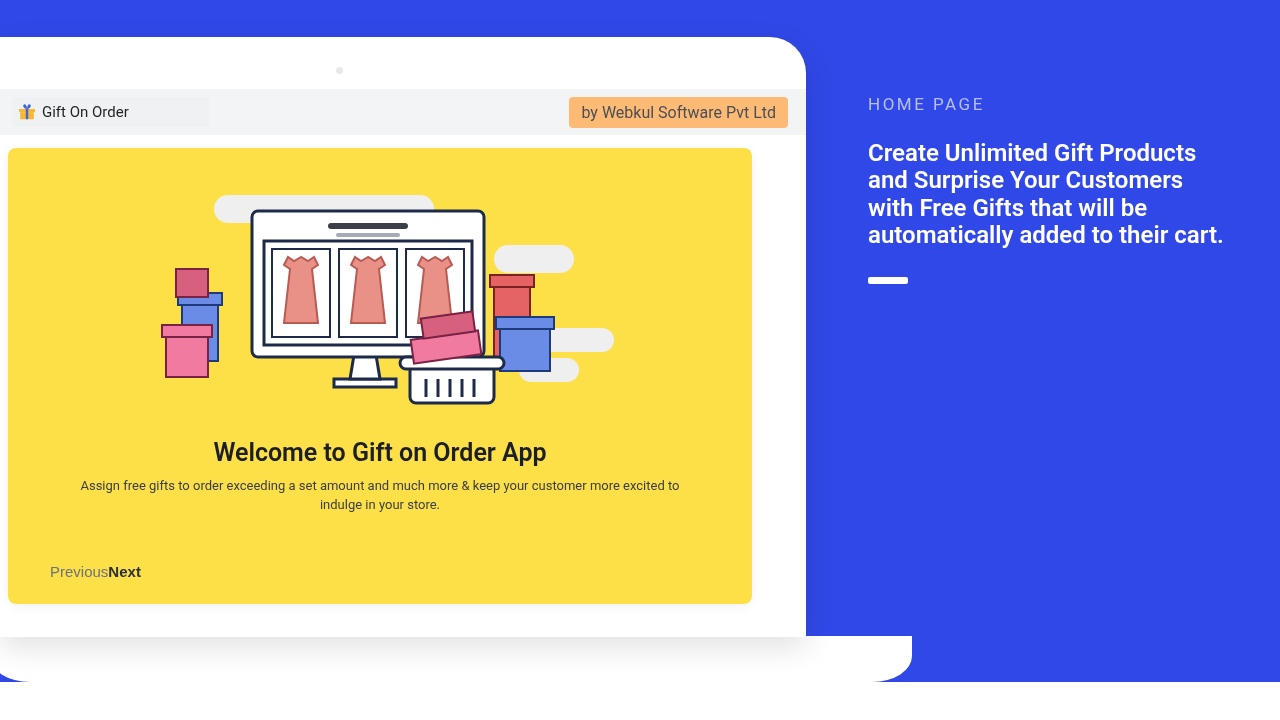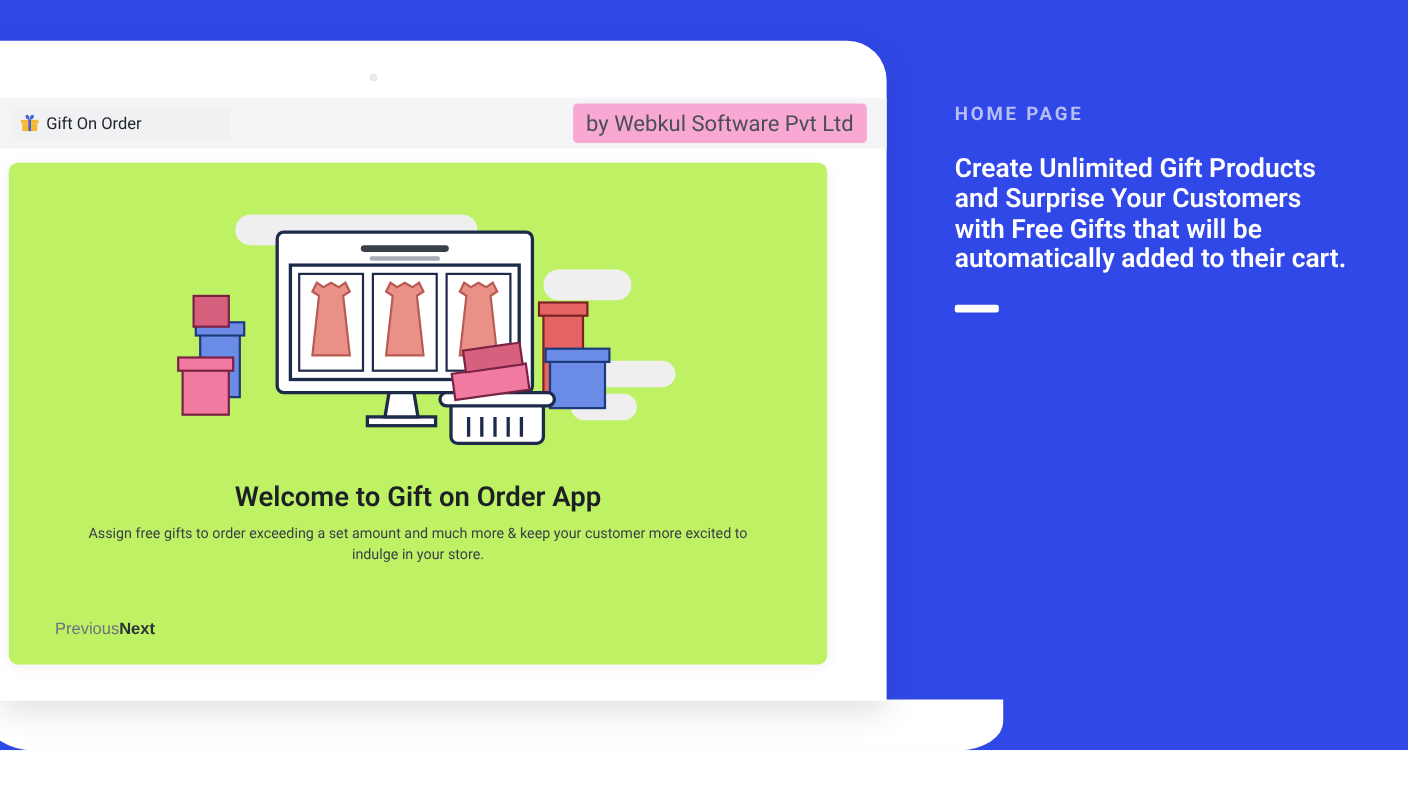--- a/index.html
+++ b/index.html
@@ -51,28 +51,28 @@
   .app-title-wrap {
     display: flex;
     align-items: flex-end;
     gap: 6px;
     background: #f0f1f3;
     padding: 6px 80px 6px 6px;
     border-radius: 4px;
   }
   .gift-icon { width: 18px; height: 18px; display:inline-block; }
   .app-title { font-size: 15px; color: #1f2227; }
-  .by-line { font-size: 20px; color: #4a4f57; background:#f9a8d4; padding:6px 12px; border-radius:4px;}
+  .by-line { font-size: 16px; color: #4a4f57; background:#fdba74; padding:6px 12px; border-radius:4px;}
   .card {
     position: absolute;
     top: 111px;
     left: 8px;
     width: 744px;
     height: 456px;
-    background: #bef264;
+    background: #fde047;
     border-radius: 8px;
     box-shadow: 0 2px 12px rgba(0,0,0,0.06);
     padding: 26px 42px 24px;
     display: flex;
     flex-direction: column;
   }
   .illus-wrap {
     flex: 0 0 auto;
     display: flex;
     justify-content: center;
@@ -113,21 +113,21 @@
   .sidebar {
     position: absolute;
     top: 94px;
     left: 868px;
     width: 360px;
   }
   .kicker {
     font-size: 17px;
     letter-spacing: 2.5px;
     color: #b7bff7;
-    font-weight: 700;
+    font-weight: 400;
     margin-bottom: 26px;
   }
   .headline {
     font-size: 24px;
     line-height: 1.14;
     font-weight: 600;
     color: #fff;
   }
   .underline-accent {
     width: 40px;

